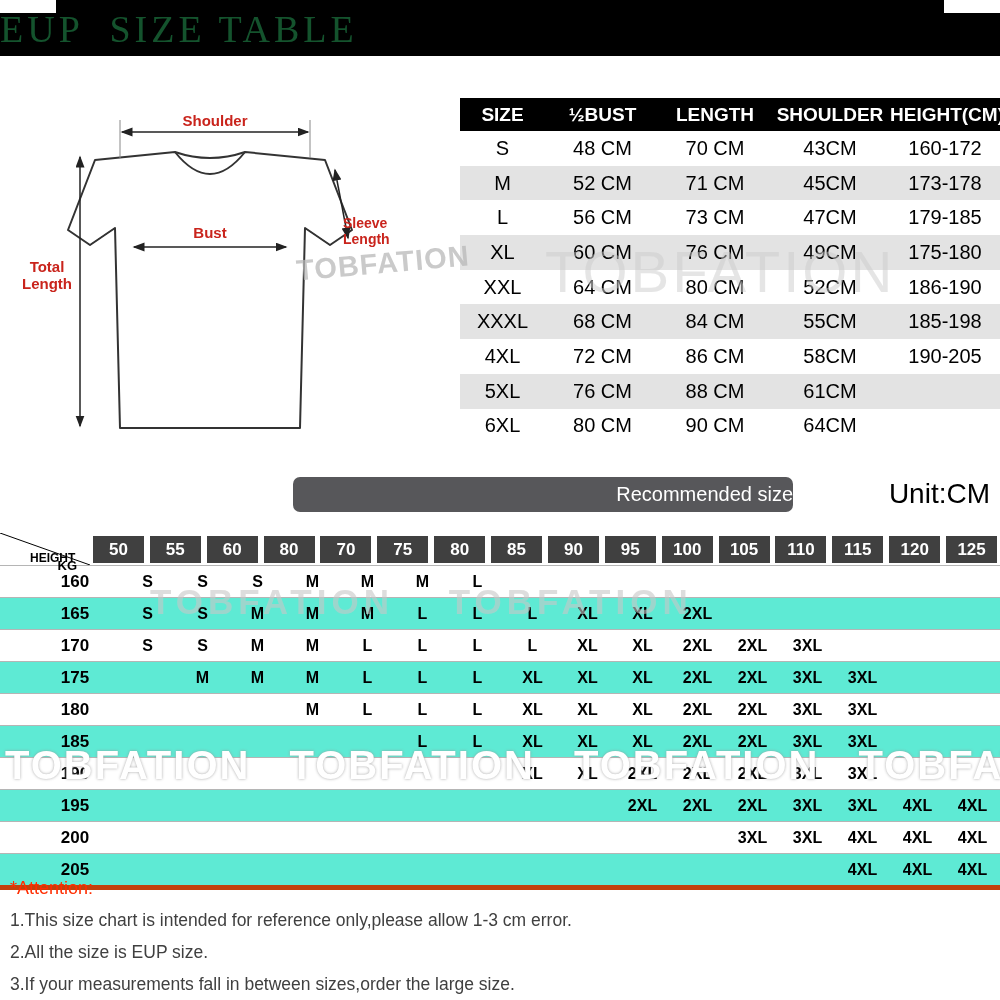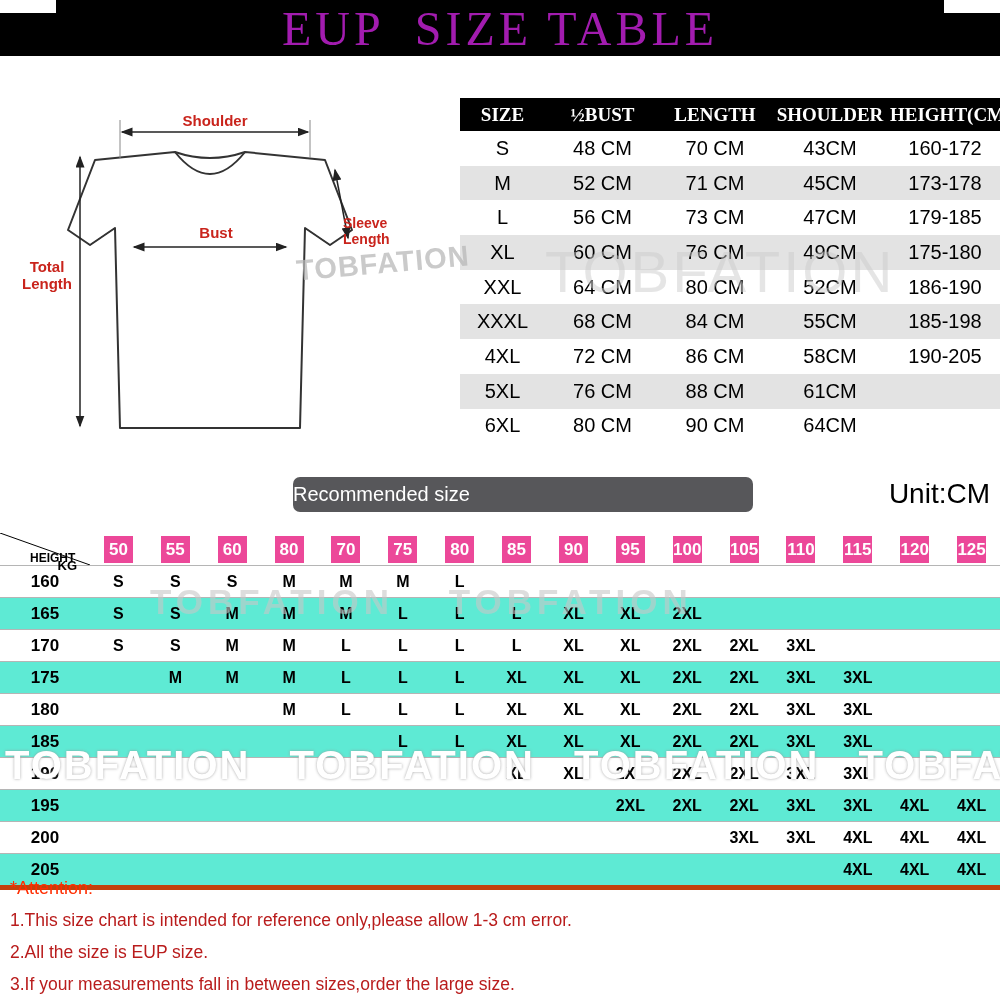--- a/index.html
+++ b/index.html
@@ -5,76 +5,76 @@
   html,body{margin:0;padding:0;background:#fff;}
   .page{position:relative;width:1000px;height:1000px;background:#fff;overflow:hidden;
         font-family:"Liberation Sans",sans-serif;color:#000;}
 
   
   .titlebar{position:absolute;left:0;top:0;width:1000px;height:56px;background:#000;}
   .titlebar .corner{position:absolute;top:0;width:56px;height:13px;background:#fff;}
   .titlebar .corner.left{left:0;}
   .titlebar .corner.right{right:0;}
   .title-text{position:absolute;left:0;top:0;width:1000px;height:56px;line-height:58px;
-      text-align:center;color:#a21caf;font-family:"Liberation Serif",serif;
-      font-size:48px;letter-spacing:4px;white-space:pre;}
+      text-align:left;color:#14532d;font-family:"Liberation Serif",serif;
+      font-size:38px;letter-spacing:4px;white-space:pre;}
 
   
   .diagram-svg{position:absolute;left:10px;top:60px;}
   .dg-label{position:absolute;color:#c9241c;font-weight:bold;font-size:15px;line-height:1.15;
       white-space:pre-line;}
   .lbl-shoulder{left:140px;top:112px;width:150px;text-align:center;}
   .lbl-total{left:16px;top:258px;width:62px;text-align:center;}
-  .lbl-bust{left:176px;top:224px;width:80px;text-align:center;}
+  .lbl-bust{left:170px;top:224px;width:80px;text-align:center;}
   .lbl-sleeve{left:343px;top:215px;width:64px;font-size:14px;}
 
   
   .wm{position:absolute;pointer-events:none;z-index:5;font-weight:bold;white-space:nowrap;}
   .wm-diagram{left:296px;top:247px;font-size:29px;color:#b9b9b9;opacity:.75;transform:rotate(-5deg);letter-spacing:1px;}
   .wm-table{left:545px;top:238px;font-size:58px;color:#cdcdcd;opacity:.5;letter-spacing:3px;font-weight:normal;}
   .wm-row165{left:150px;top:582px;font-size:35px;color:#c8c8c8;opacity:.6;letter-spacing:5px;word-spacing:40px;}
   .wm-row190{left:5px;top:743px;font-size:40px;color:#ffffff;letter-spacing:2px;word-spacing:26px;
       text-shadow:0 0 3px rgba(150,150,150,.85);}
 
   
   .size-table{position:absolute;left:460px;top:98px;width:540px;}
   .s-row{display:grid;grid-template-columns:85px 115px 110px 120px 110px;height:34.7px;
       align-items:center;background:#fff;}
   .s-row.alt{background:#e3e3e3;}
   .s-head{display:grid;grid-template-columns:85px 115px 110px 120px 110px;height:33px;
-      align-items:center;background:#000;color:#fff;font-family:Liberation Serif, serif;}
+      align-items:center;background:#000;color:#fff;}
   .s-cell{text-align:center;font-size:20px;}
   .s-head .s-cell{font-weight:bold;font-size:19px;}
 
   
-  .rec-btn{position:absolute;left:293px;top:477px;width:460px;height:35px;background:#57575a;
-      border-radius:7px;color:#fff;font-size:20px;text-align:left;line-height:35px;}
+  .rec-btn{position:absolute;left:293px;top:477px;width:500px;height:35px;background:#57575a;
+      border-radius:7px;color:#fff;font-size:20px;text-align:right;line-height:35px;}
   .unit-label{position:absolute;left:845px;top:478px;width:145px;text-align:right;
       font-size:28px;color:#000;}
 
   
   .matrix{position:absolute;left:0;top:533px;width:1000px;}
   .m-head{display:grid;grid-template-columns:90px repeat(16,1fr);height:32px;}
   .m-corner{position:relative;height:32px;}
   .m-corner svg{position:absolute;left:0;top:0;}
   .m-corner .kg{position:absolute;right:13px;top:1px;font-size:13px;font-weight:bold;margin-top:24px;}
   .m-corner .hgt{position:absolute;left:3px;bottom:0;font-size:12px;font-weight:bold;padding-left:27px;}
   .kg-cell{display:flex;align-items:center;justify-content:center;}
-  .kg-box{background:#ec4899;color:#fff;font-weight:bold;font-size:17px;width:29px;height:27px;
+  .kg-box{background:#404040;color:#fff;font-weight:bold;font-size:17px;width:51px;height:27px;
       line-height:27px;text-align:center;}
   .m-row{display:grid;grid-template-columns:90px repeat(16,1fr);height:31px;align-items:center;
-      background:#fff;border-top:1px solid #b5b5b5;}
+      background:#fff;border-top:1px solid #b5b5b5;padding-left:30px;}
   .m-row.alt{background:#5eead4;}
   .m-row:last-child{border-bottom:5px solid #c2410c;}
   .m-height{text-align:center;font-weight:bold;font-size:17px;}
   .m-cell{text-align:center;font-weight:bold;font-size:16px;}
 
   
   .attention{position:absolute;left:10px;top:878px;color:#ff2d00;font-size:18px;}
-  .note{position:absolute;left:10px;font-size:17.5px;color:#b91c1c;}
+  .note{position:absolute;left:10px;font-size:17.5px;color:#404040;}
   .note-0{top:910px;} .note-1{top:942px;} .note-2{top:974px;}
 </style>
 </head>
 <body>
 
 <div class="page">
 
   <div class="titlebar">
     <div class="corner left"></div>
     <div class="corner right"></div>

